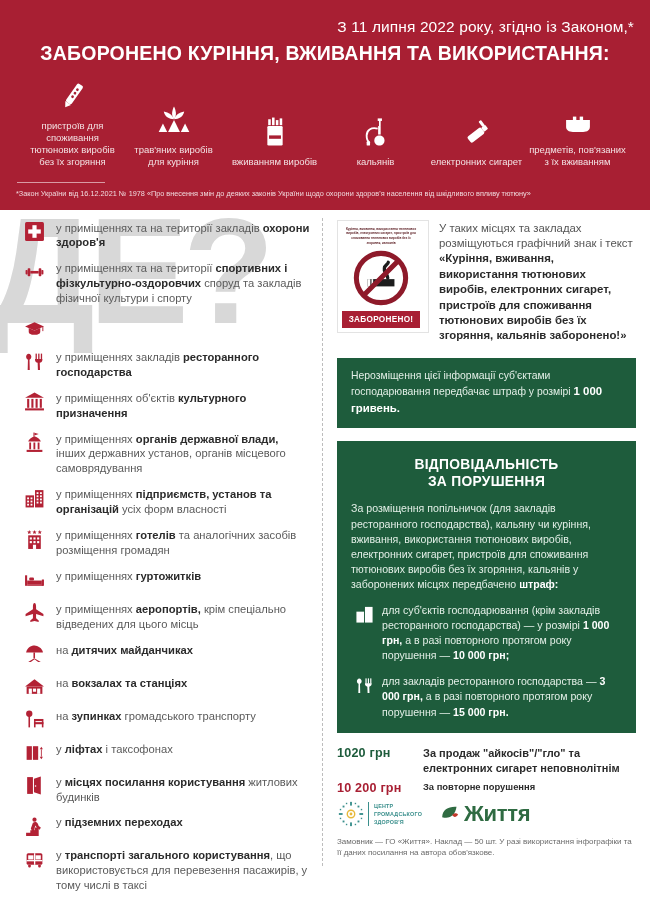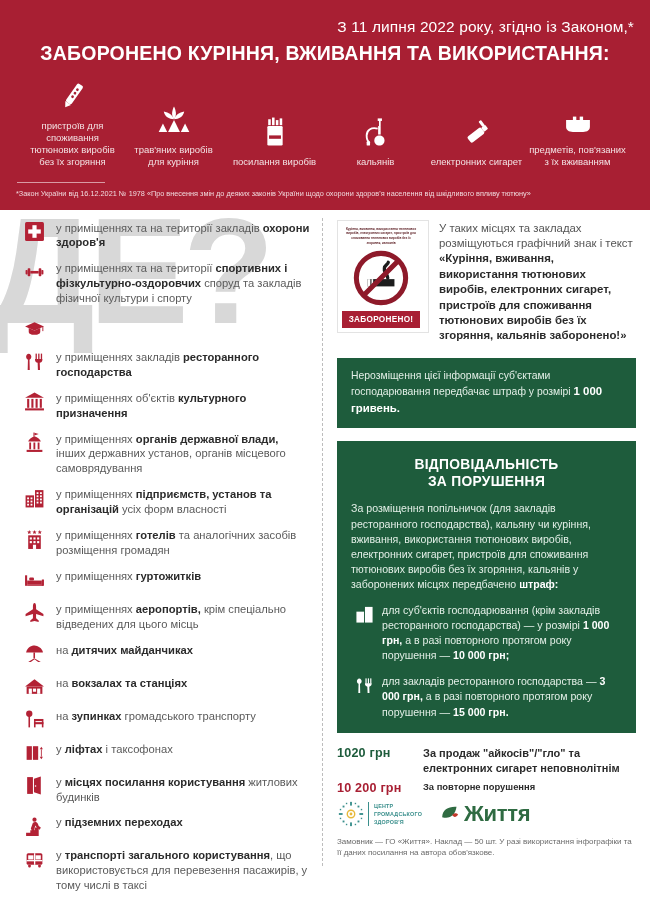--- a/index.html
+++ b/index.html
@@ -327,21 +327,21 @@
         <div class="hitem-icon">
           <svg xmlns="http://www.w3.org/2000/svg" width="34" height="34" viewBox="0 0 40 40" fill="#ffffff">
             <rect x="11" y="13" width="18" height="23" rx="1.5"></rect>
             <rect x="12" y="5" width="3" height="7"></rect>
             <rect x="16.5" y="3" width="3" height="9"></rect>
             <rect x="21" y="6" width="3" height="6"></rect>
             <rect x="25.5" y="4" width="3" height="8"></rect>
             <rect x="13" y="24" width="14" height="4" fill="#a81f33"></rect>
           </svg>
         </div>
-        <div class="hitem-label">посилання виробів</div>
+        <div class="hitem-label">вживанням виробів</div>
       </div>
       <div class="hitem">
         <div class="hitem-icon">
           <svg xmlns="http://www.w3.org/2000/svg" width="34" height="34" viewBox="0 0 40 40" fill="#ffffff">
             <path d="M22 4 h5 v3 h-5 z"></path>
             <rect x="23.5" y="6" width="2" height="7"></rect>
             <path d="M18 30 C18 22 30 22 30 30 C30 34 27 36 24 36 C21 36 18 34 18 30 Z"></path>
             <rect x="22.5" y="13" width="3" height="10"></rect>
             <path d="M22 16 C14 14 9 18 9 24 C9 30 12 32 12 32" stroke="#ffffff" stroke-width="2.2" fill="none"></path>
             <rect x="9" y="31" width="4" height="5" rx="1"></rect>

